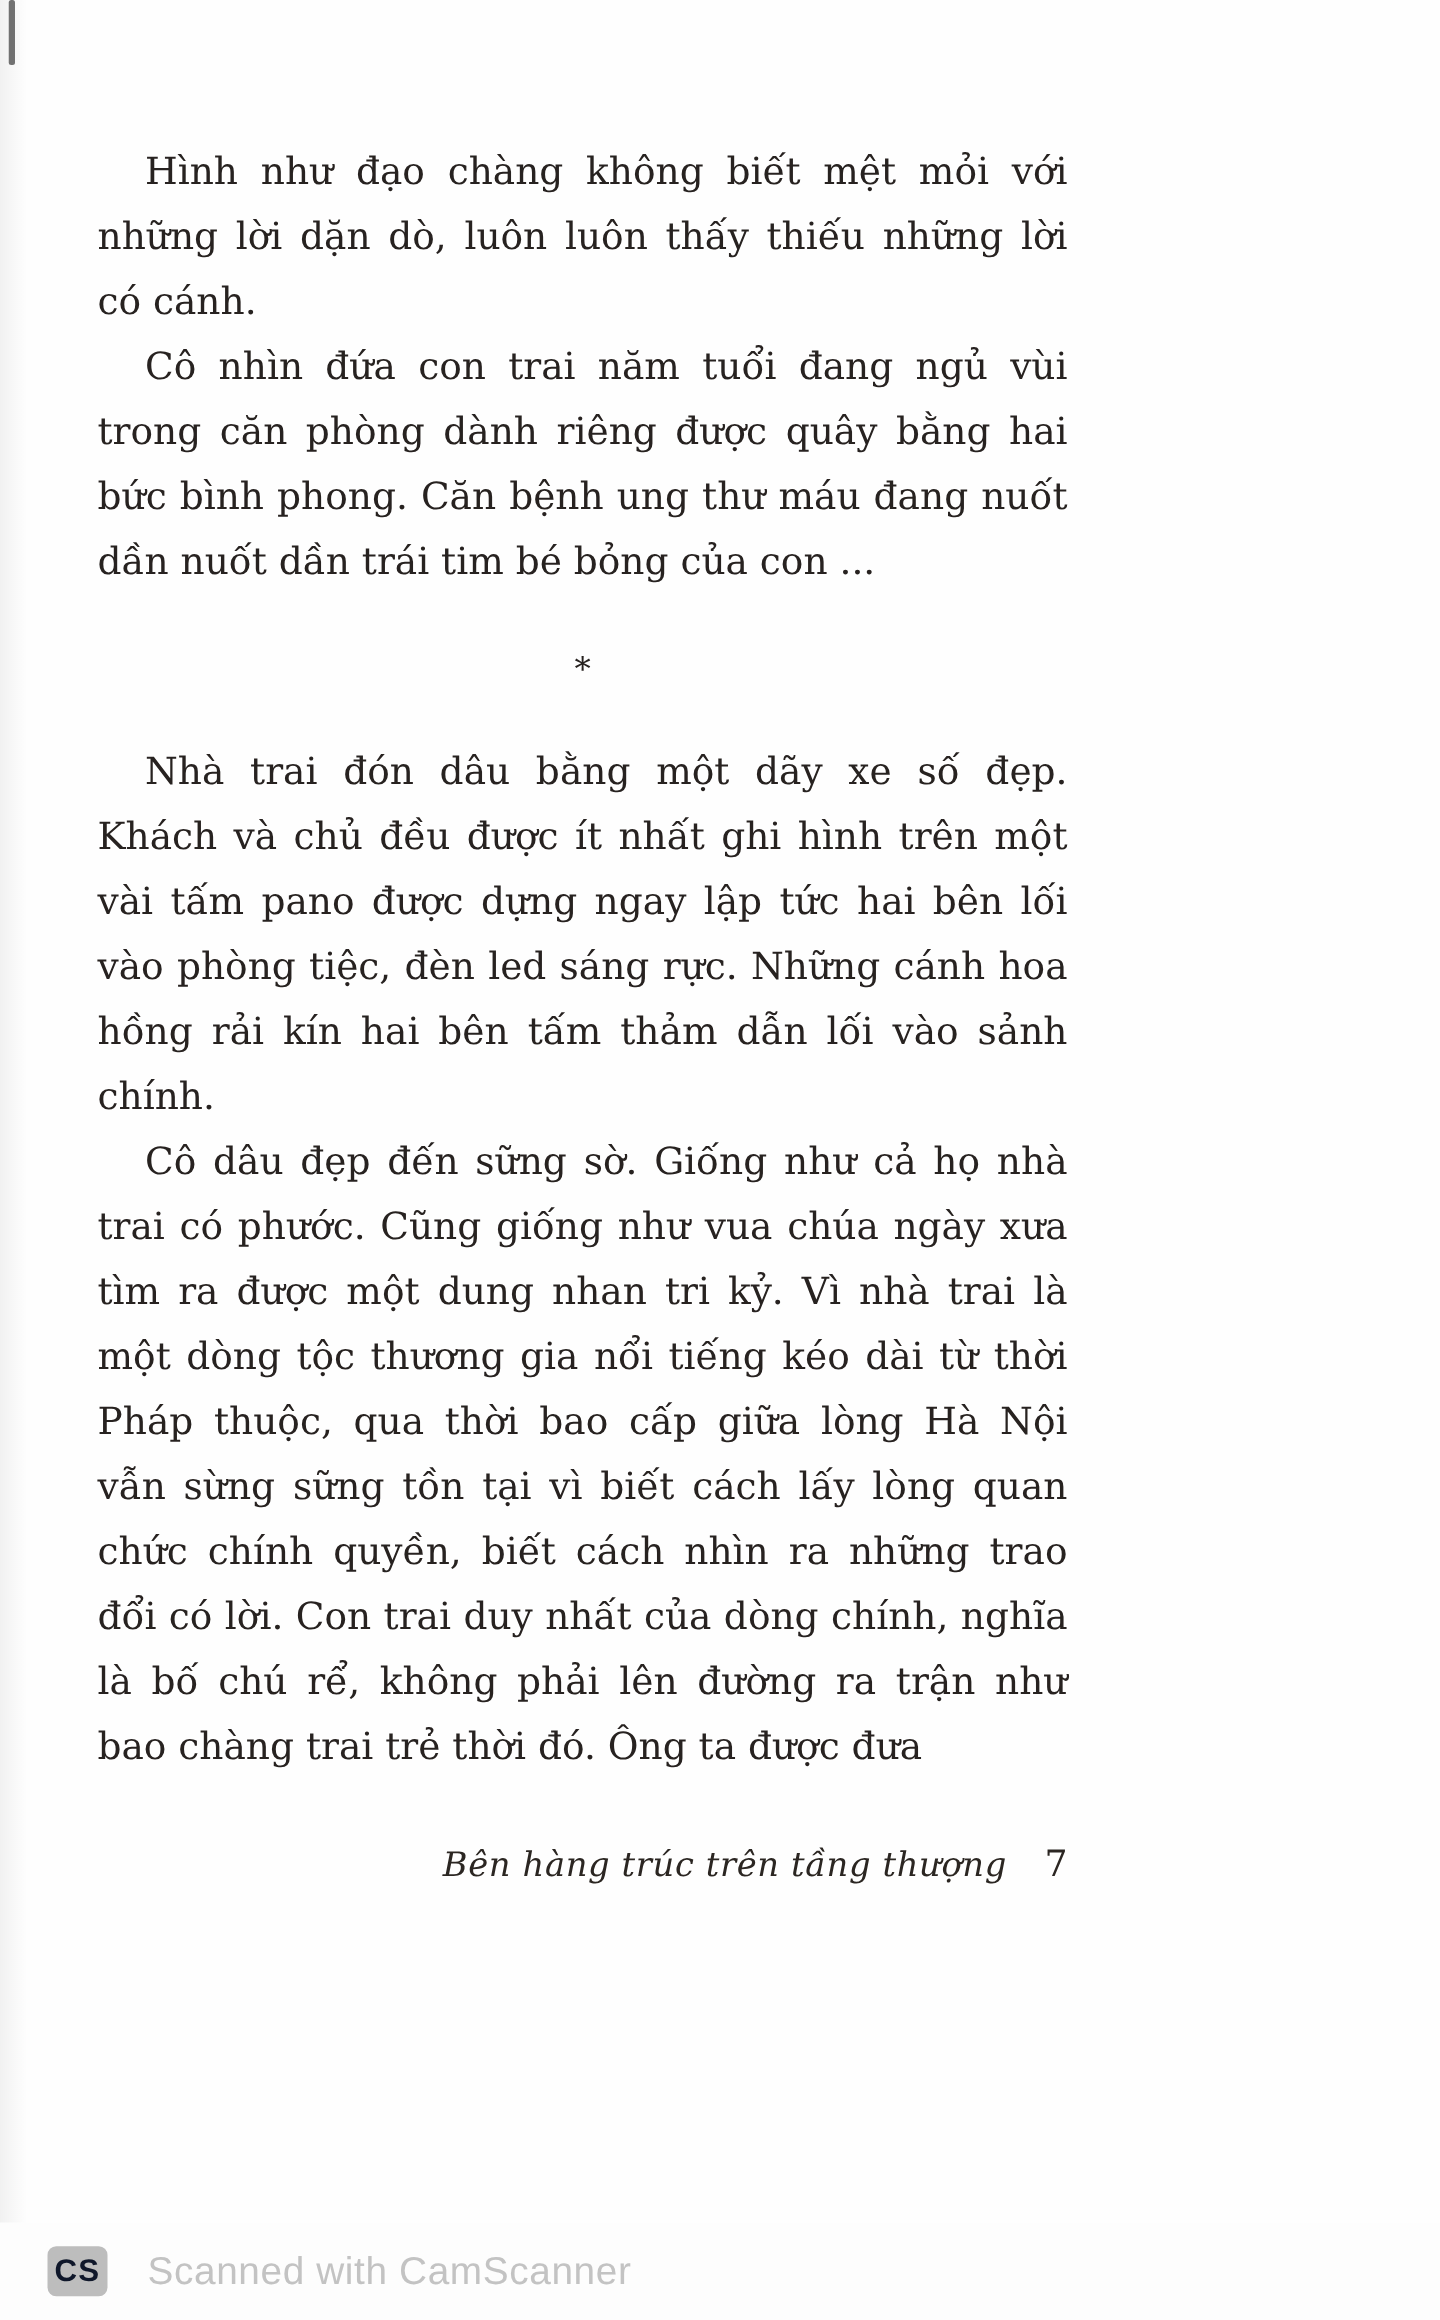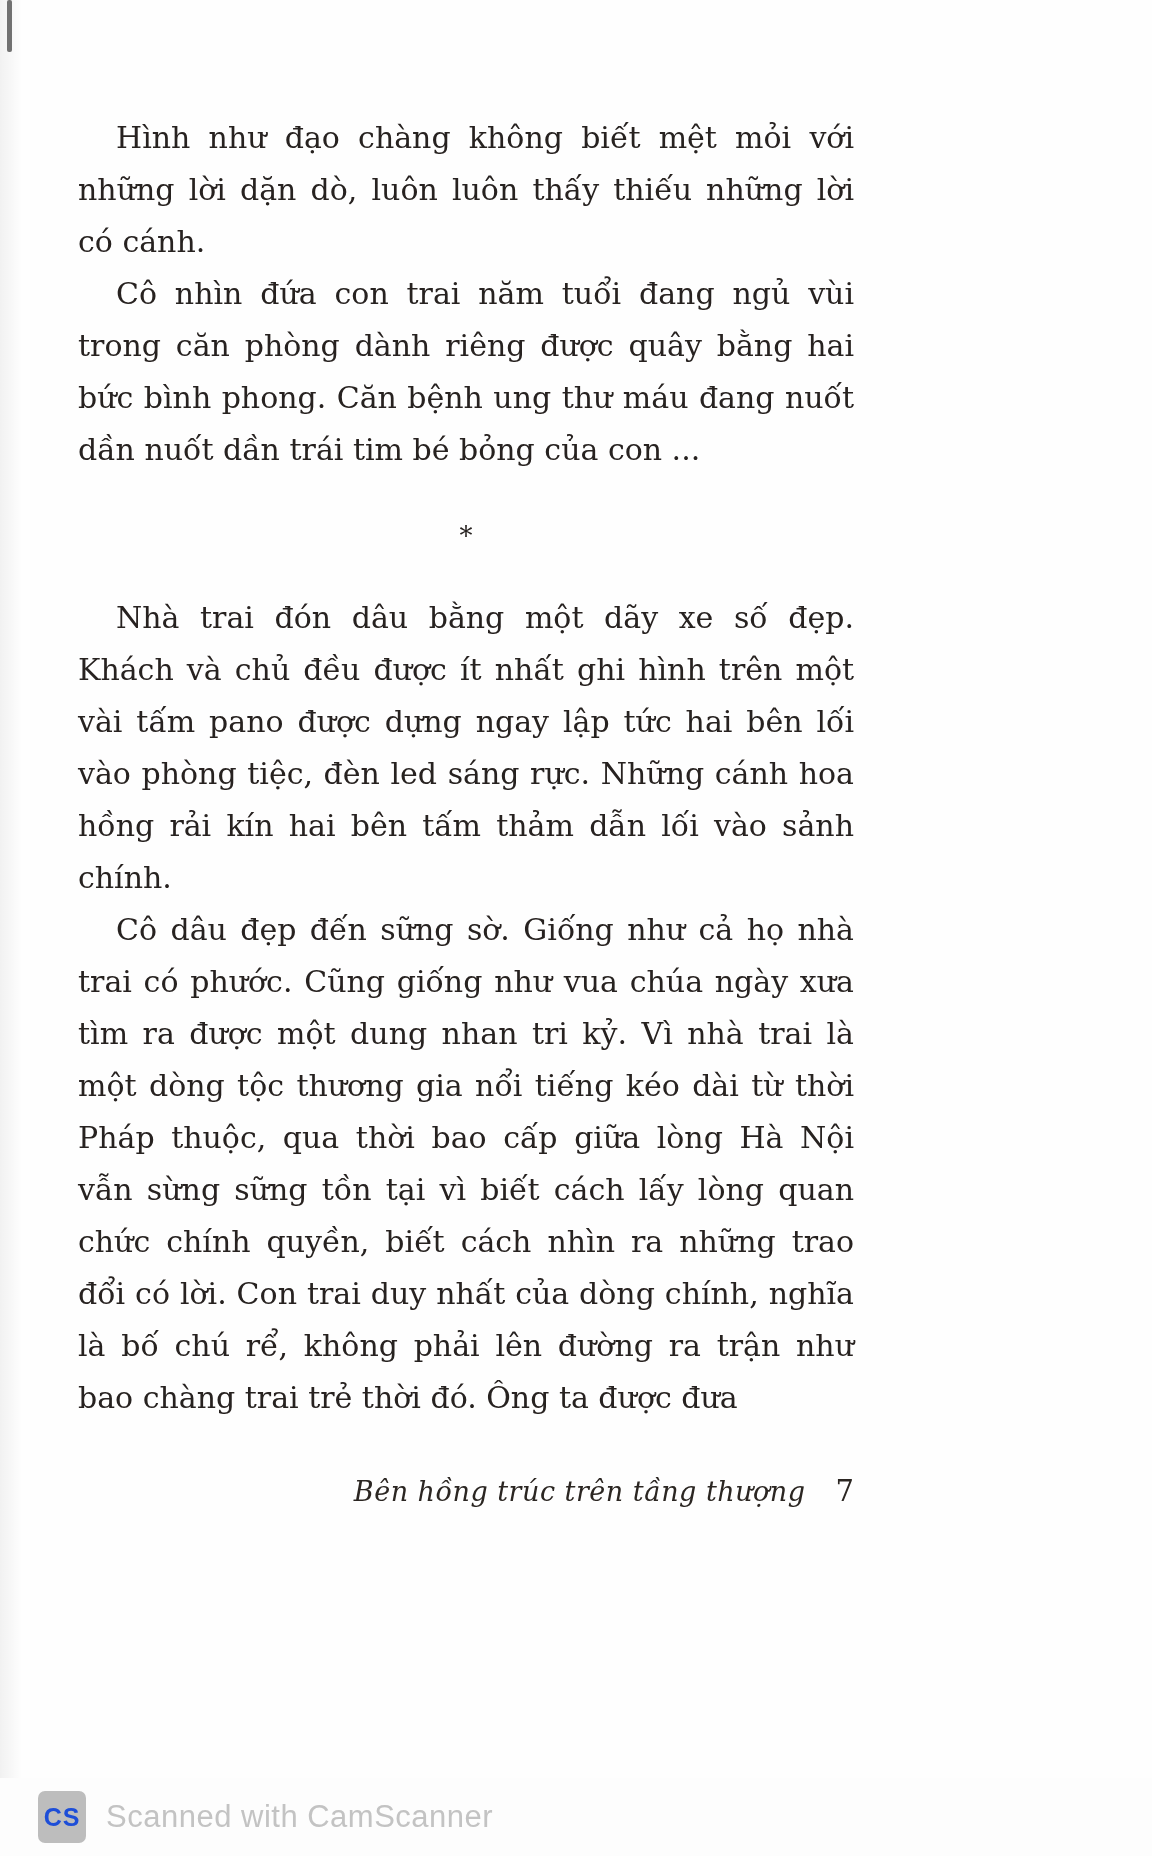--- a/index.html
+++ b/index.html
@@ -78,56 +78,57 @@
     height: 78px;
     background: #fdfdfd;
     display: flex;
     align-items: center;
     padding-left: 38px;
     box-sizing: border-box;
     font-family: "Liberation Sans", sans-serif;
   }
   .cs-logo {
     width: 48px;
-    height: 52px;
+    height: 40px;
     border-radius: 7px;
     background: #bdbdbd;
-    color: #1d4ed8;
+    color: #0f172a;
     font-weight: bold;
     font-size: 25px;
     display: flex;
     align-items: center;
     justify-content: center;
     margin-right: 20px;
     letter-spacing: 1px;
   }
   .watermark-text {
     color: #c3c3c3;
     font-size: 31px;
     letter-spacing: 0.5px;
+    margin-left: 12px;
   }
 </style>
 </head>
 <body>
 
 <div class="page">
 
   <div class="edge-shade"></div>
   <div class="scan-mark"></div>
 
   <div class="text-block">
     <p>Hình như đạo chàng không biết mệt mỏi với những lời dặn dò, luôn luôn thấy thiếu những lời có cánh.</p>
     <p>Cô nhìn đứa con trai năm tuổi đang ngủ vùi trong căn phòng dành riêng được quây bằng hai bức bình phong. Căn bệnh ung thư máu đang nuốt dần nuốt dần trái tim bé bỏng của con ...</p>
     <div class="separator">*</div>
     <p>Nhà trai đón dâu bằng một dãy xe số đẹp. Khách và chủ đều được ít nhất ghi hình trên một vài tấm pano được dựng ngay lập tức hai bên lối vào phòng tiệc, đèn led sáng rực. Những cánh hoa hồng rải kín hai bên tấm thảm dẫn lối vào sảnh chính.</p>
     <p>Cô dâu đẹp đến sững sờ. Giống như cả họ nhà trai có phước. Cũng giống như vua chúa ngày xưa tìm ra được một dung nhan tri kỷ. Vì nhà trai là một dòng tộc thương gia nổi tiếng kéo dài từ thời Pháp thuộc, qua thời bao cấp giữa lòng Hà Nội vẫn sừng sững tồn tại vì biết cách lấy lòng quan chức chính quyền, biết cách nhìn ra những trao đổi có lời. Con trai duy nhất của dòng chính, nghĩa là bố chú rể, không phải lên đường ra trận như bao chàng trai trẻ thời đó. Ông ta được đưa</p>
   </div>
 
   <div class="footer">
-    <span class="book-title">Bên hồng trúc trên tầng thượng</span>
+    <span class="book-title">Bên hàng trúc trên tầng thượng</span>
     <span class="page-number">7</span>
   </div>
 
   <div class="watermark-bar">
     <div class="cs-logo">CS</div>
     <div class="watermark-text">Scanned with CamScanner</div>
   </div>
 
 </div>
 

